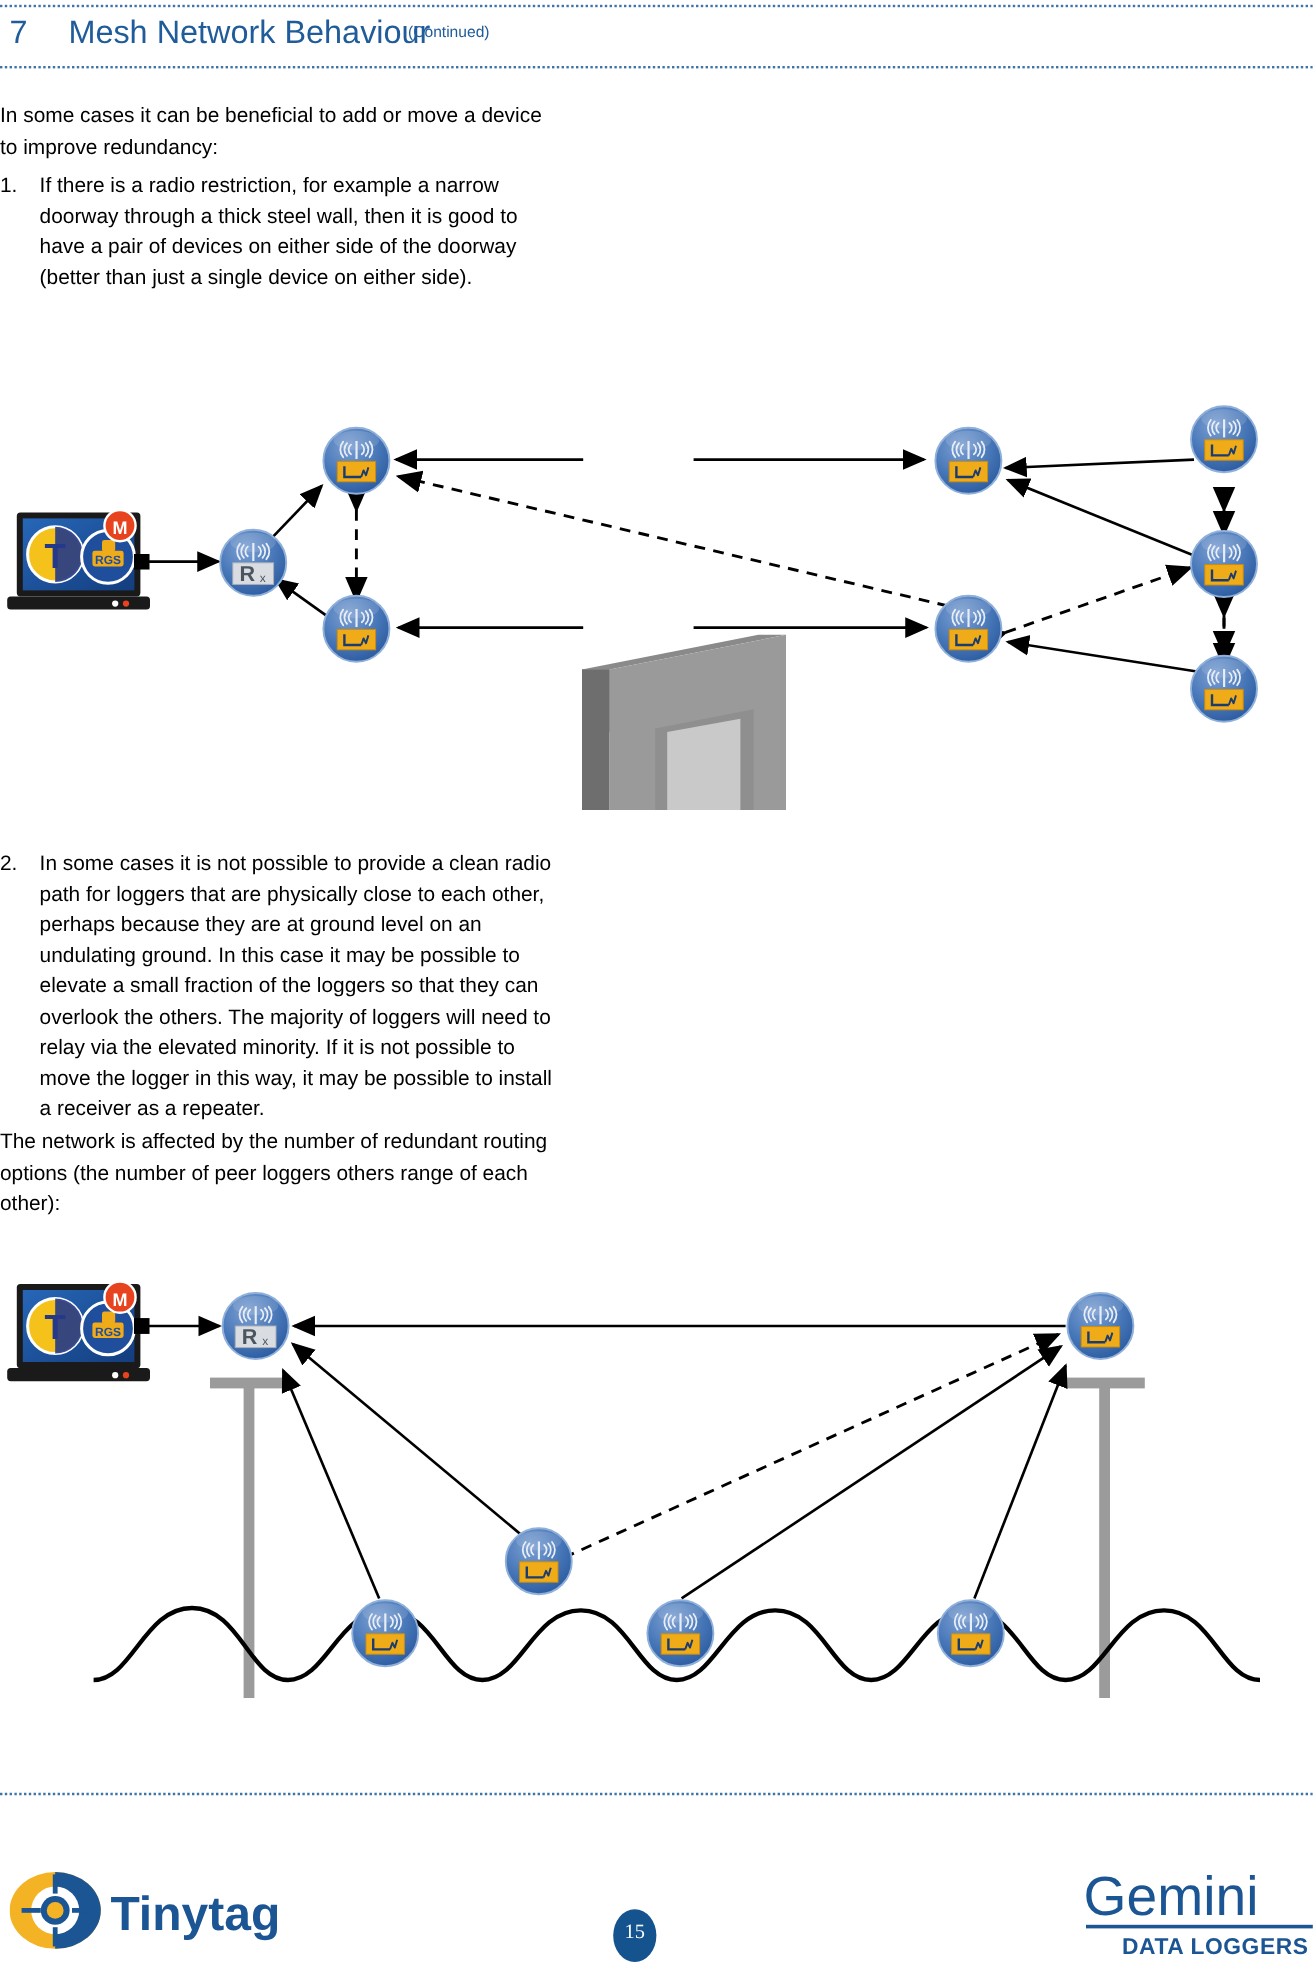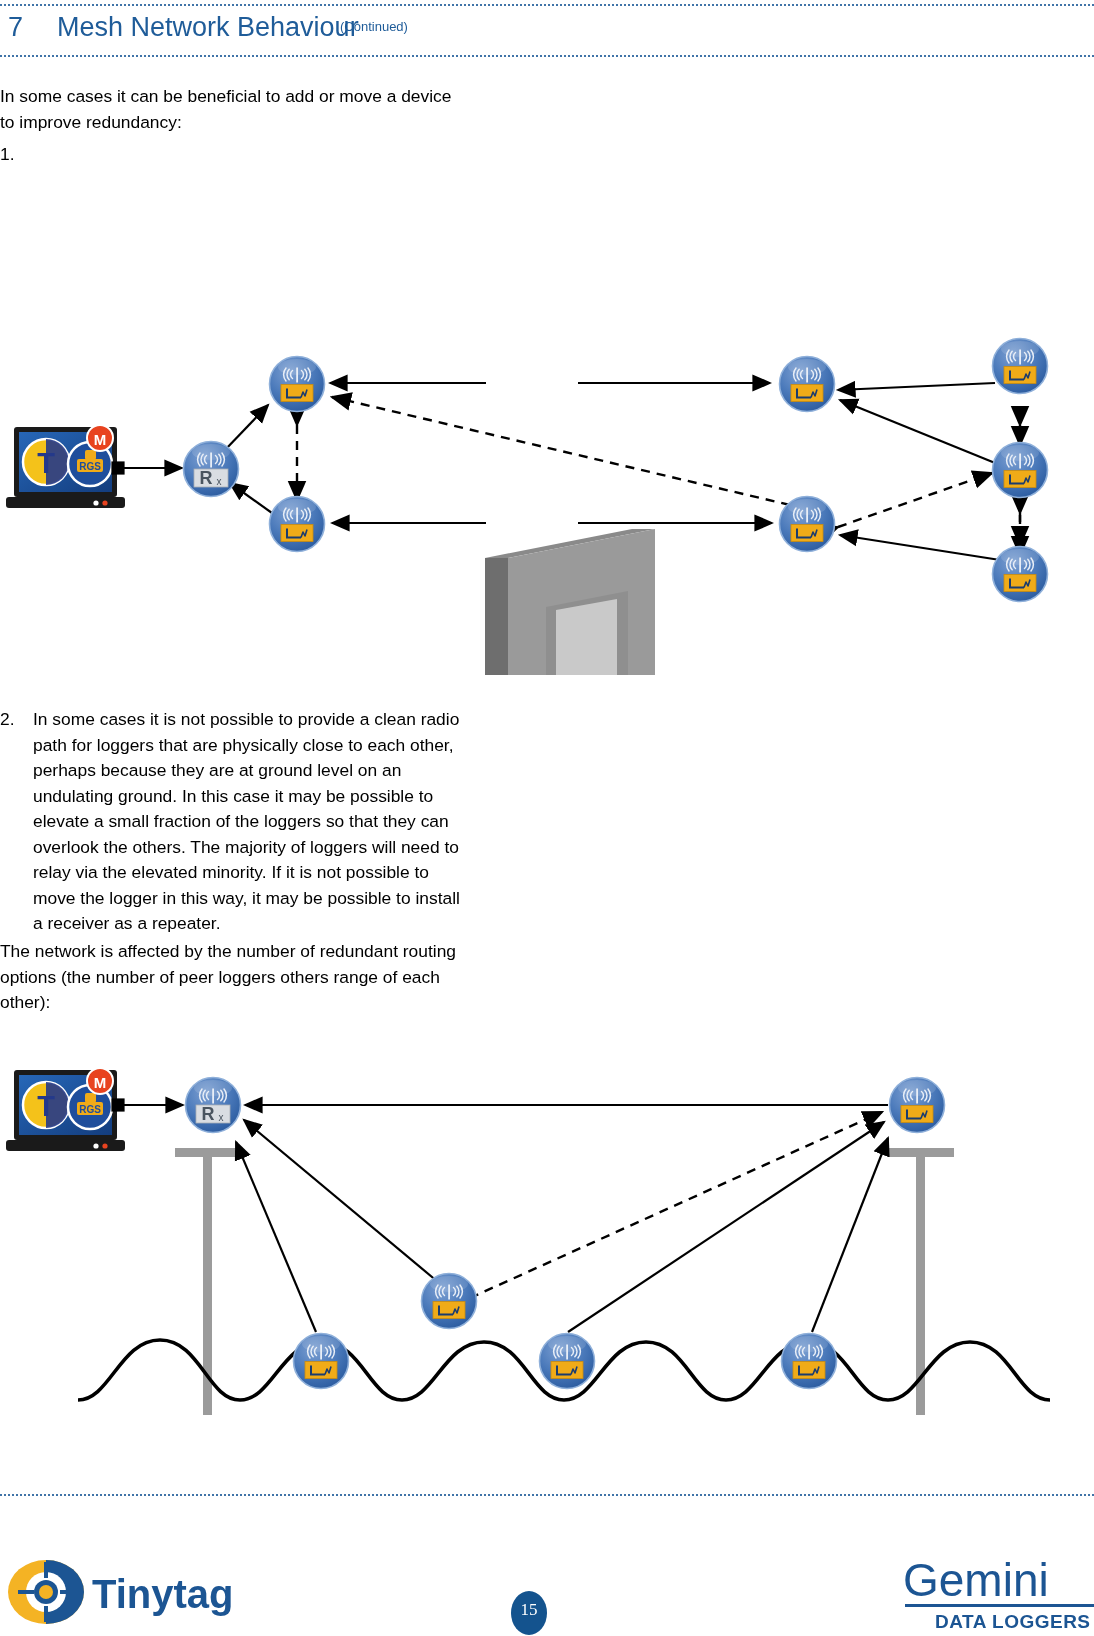--- a/index.html
+++ b/index.html
@@ -109,20 +109,21 @@
   <div id="header-title">Mesh Network Behaviour</div>
   <div id="header-cont">(Continued)</div>
   <div class="dotted-rule" id="rule-under-header"></div>
 </div>
 
 <div class="para" id="intro-para">In some cases it can be beneficial to add or move a device to improve redundancy:</div>
 
 <div class="para" id="item1">
   <div class="li">
     <span class="li-num">1.</span>
+    <span>If there is a radio restriction, for example a narrow doorway through a thick steel wall, then it is good to have a pair of devices on either side of the doorway (better than just a single device on either side).</span>
   </div>
 </div>
 
 <div class="para" id="item2">
   <div class="li">
     <span class="li-num">2.</span>
     <span>In some cases it is not possible to provide a clean radio path for loggers that are physically close to each other, perhaps because they are at ground level on an undulating ground. In this case it may be possible to elevate a small fraction of the loggers so that they can overlook the others. The majority of loggers will need to relay via the elevated minority. If it is not possible to move the logger in this way, it may be possible to install a receiver as a repeater.</span>
   </div>
 </div>
 

